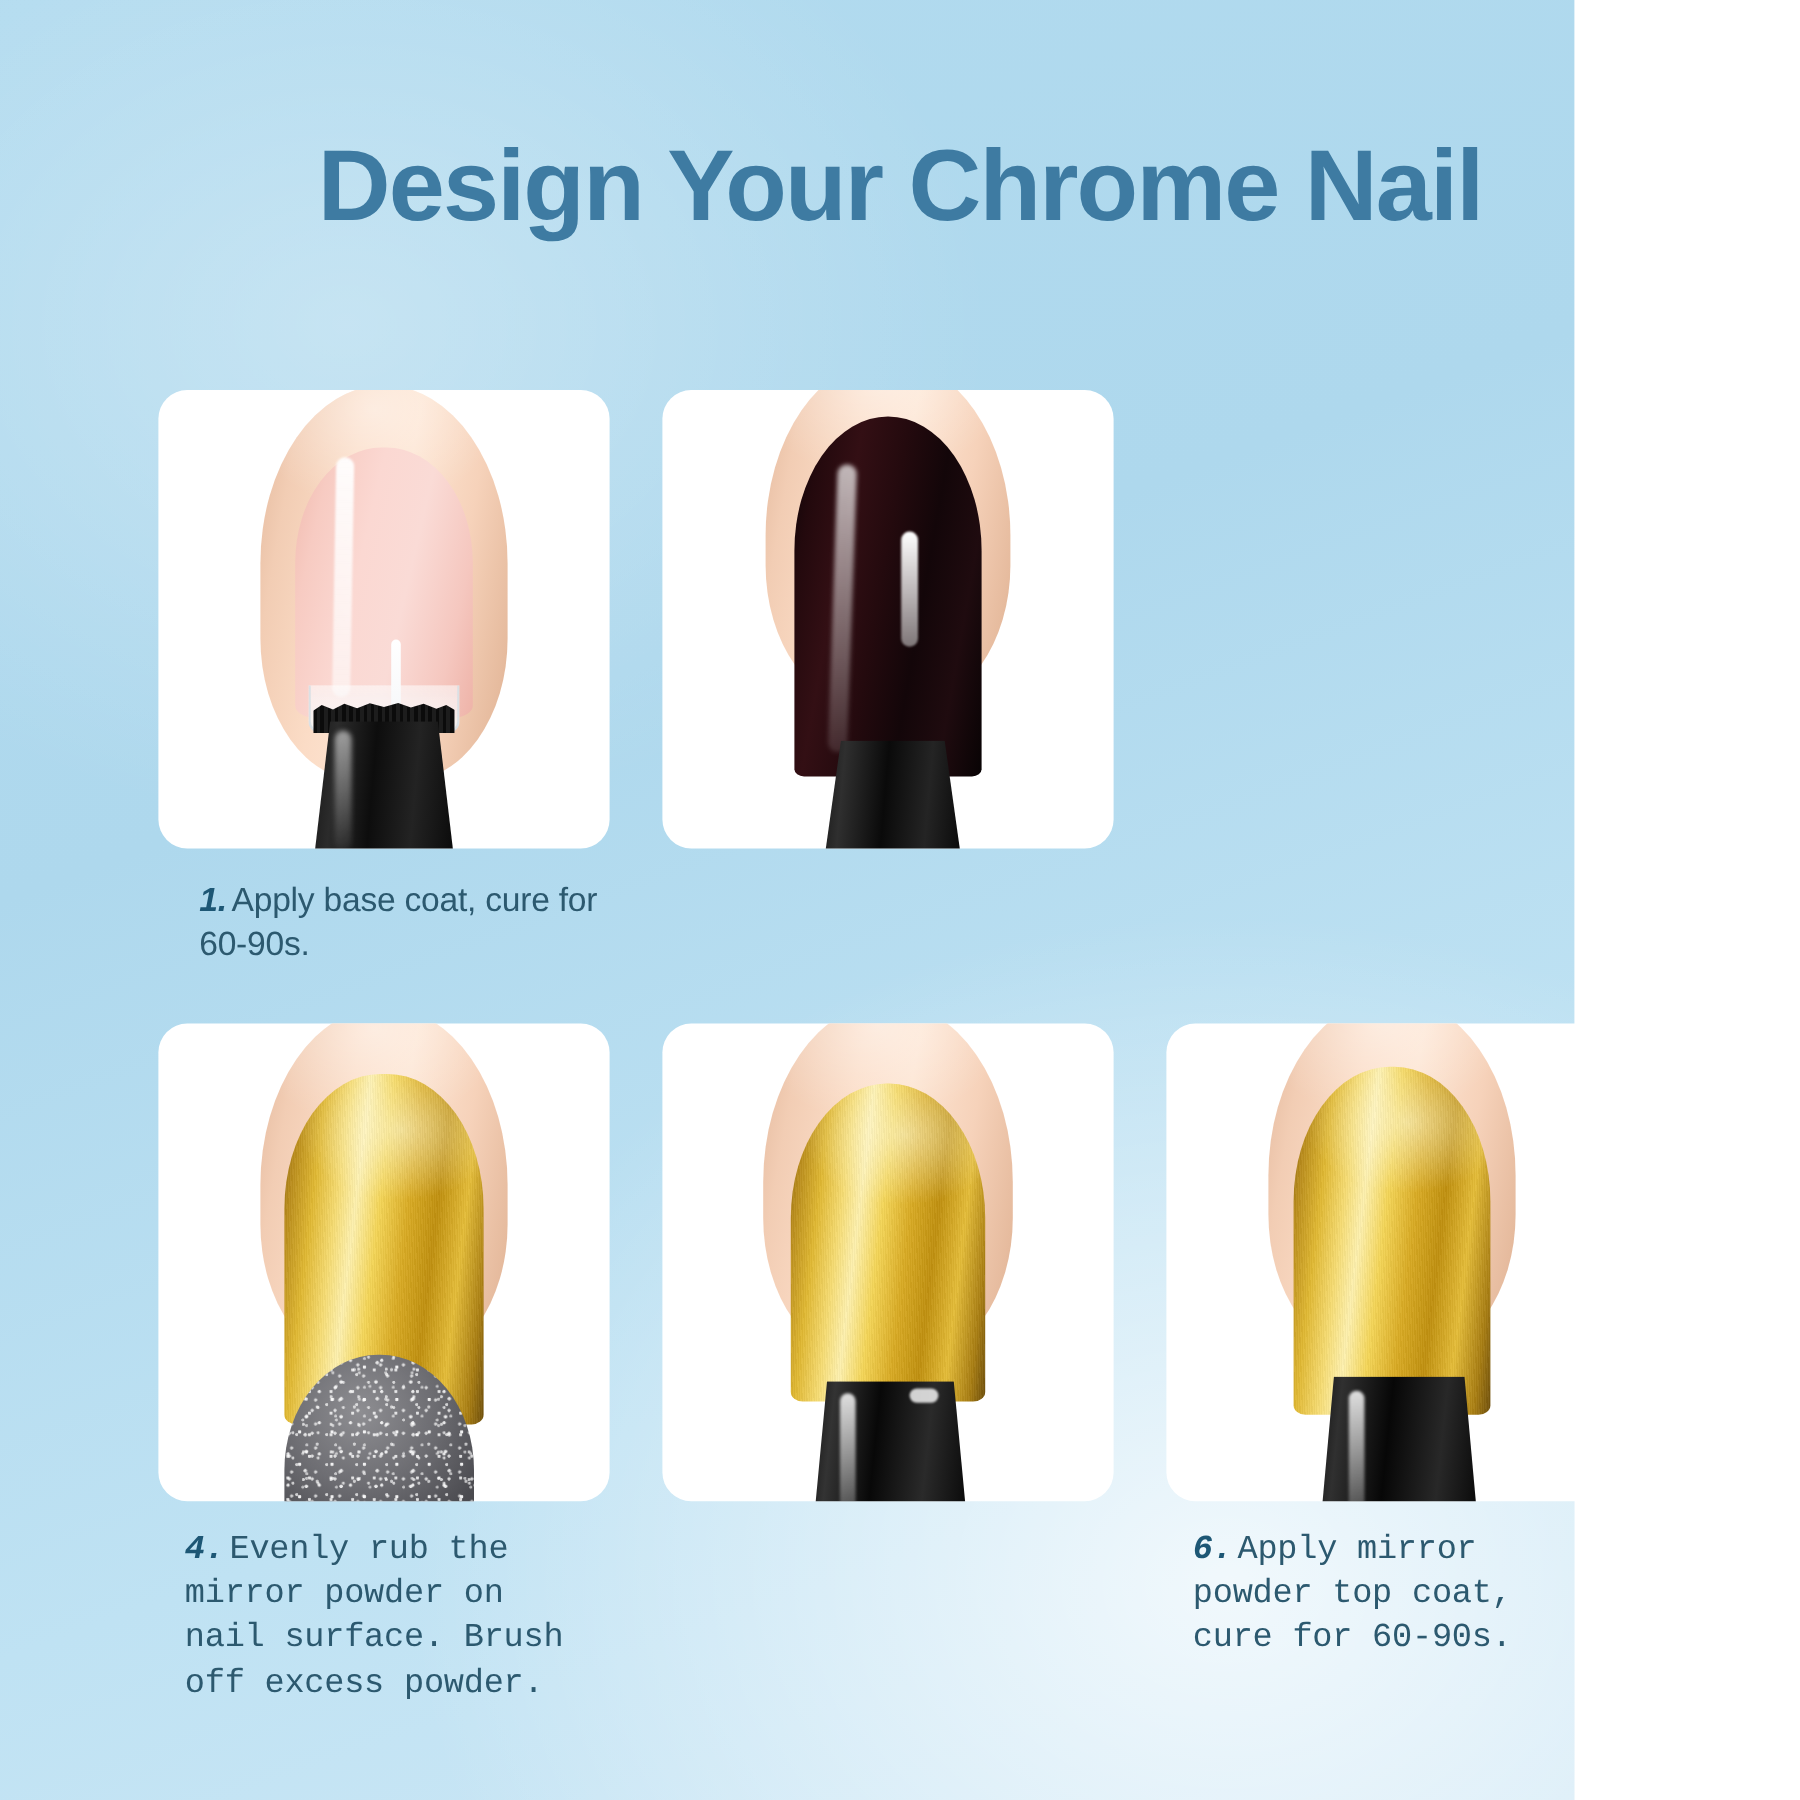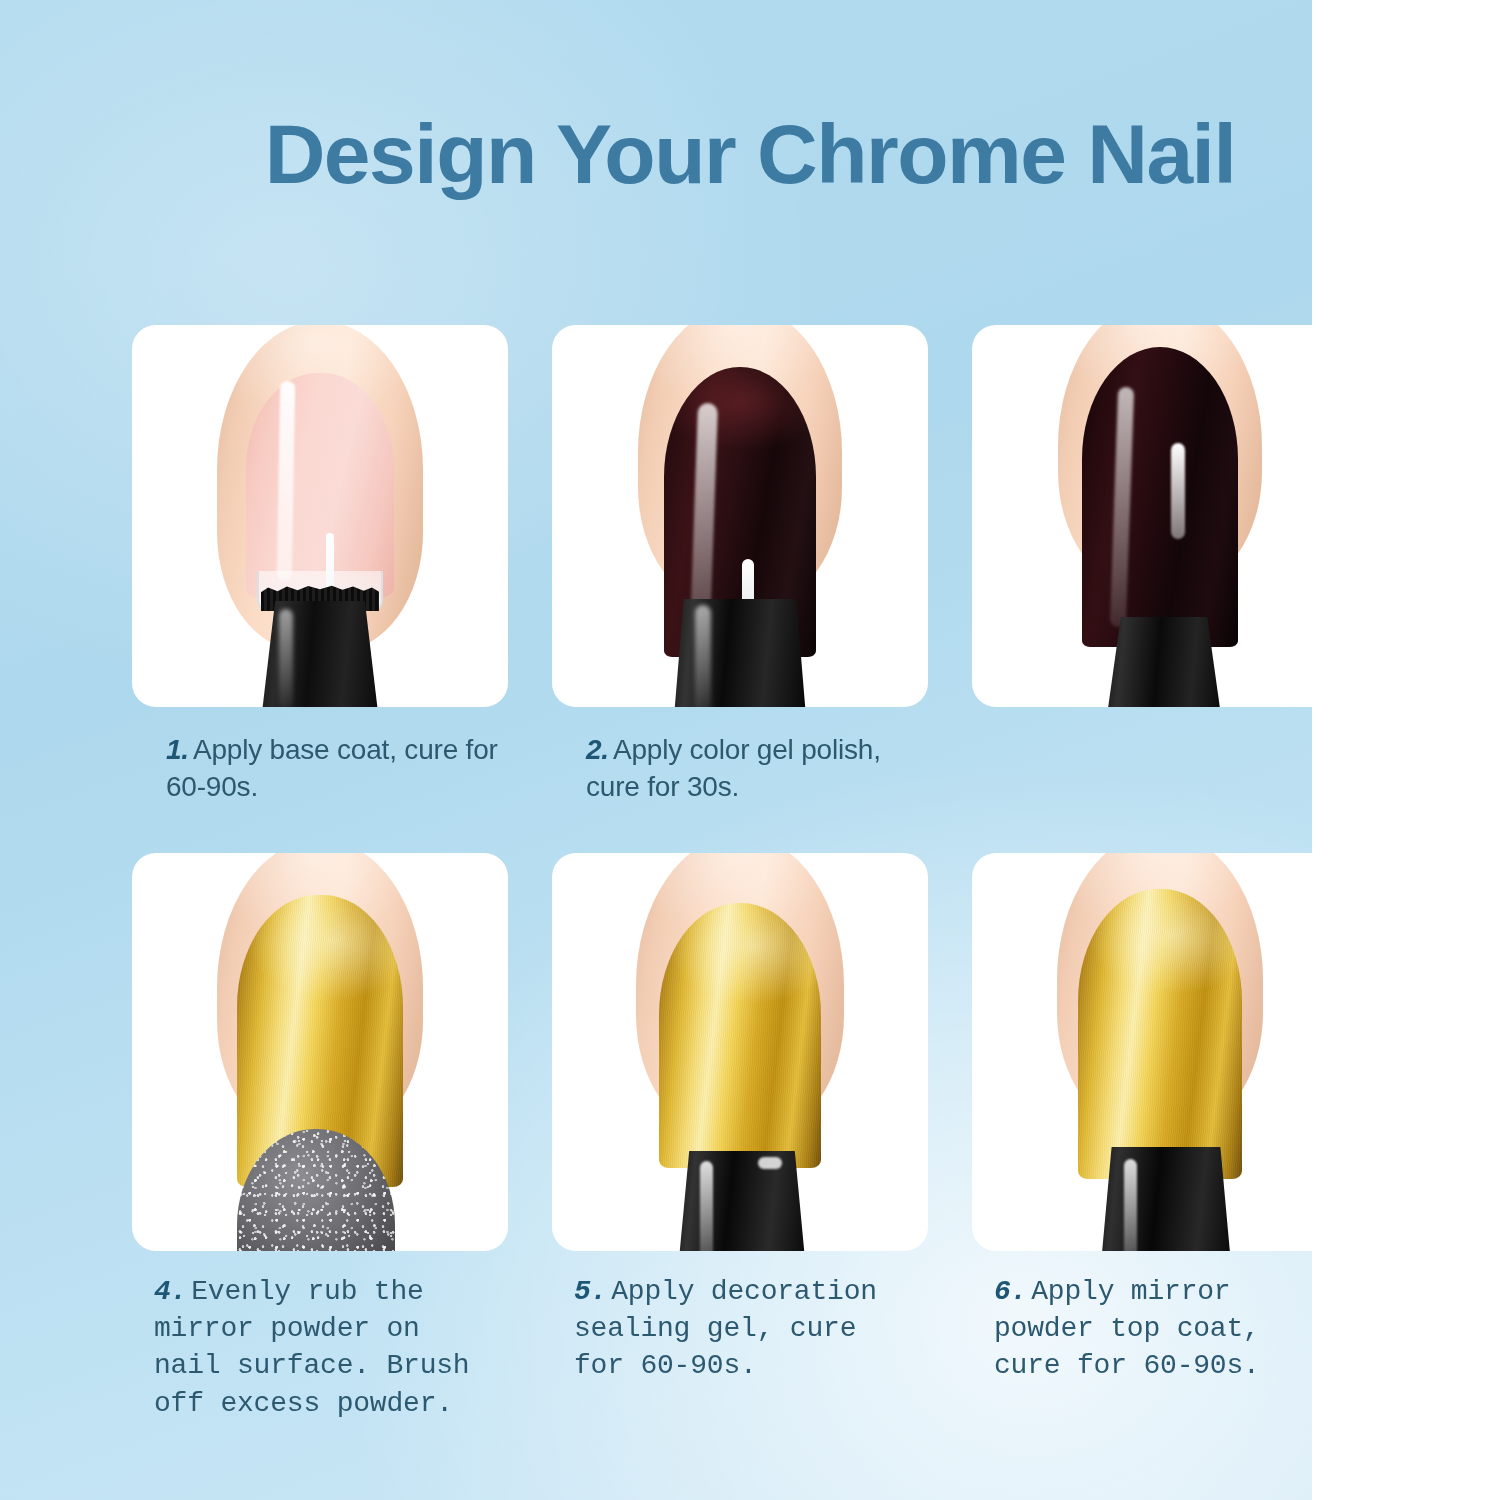--- a/index.html
+++ b/index.html
@@ -358,34 +358,20 @@
           <div class="drip"></div>
           <div class="bristles"></div>
           <div class="brush"></div>
         </div>
       </div>
       <p class="caption">
         <span class="num">1.</span><span>Apply base coat, cure for 60-90s.</span>
       </p>
     </div>
 
-    <div class="cell t2">
-      <div class="tile">
-        <div class="scene">
-          <div class="finger"></div>
-          <div class="nail"></div>
-          <div class="hl"></div>
-          <div class="drip"></div>
-          <div class="brush"></div>
-        </div>
-      </div>
-      <p class="caption">
-        <span class="num">2.</span><span>Apply color gel polish, cure for 30s.</span>
-      </p>
-    </div>
 
     <div class="cell t3">
       <div class="tile">
         <div class="scene">
           <div class="finger"></div>
           <div class="nail"></div>
           <div class="hl"></div>
           <div class="hl2"></div>
           <div class="brush"></div>
         </div>
@@ -409,23 +395,20 @@
     </div>
 
     <div class="cell t5">
       <div class="tile">
         <div class="scene">
           <div class="finger"></div>
           <div class="goldnail"></div>
           <div class="brush"></div>
         </div>
       </div>
-      <p class="caption">
-        <span class="num">5.</span><span>Apply decoration sealing gel, cure for 60-90s.</span>
-      </p>
     </div>
 
     <div class="cell t6">
       <div class="tile">
         <div class="scene">
           <div class="finger"></div>
           <div class="goldnail"></div>
           <div class="brush"></div>
         </div>
       </div>

